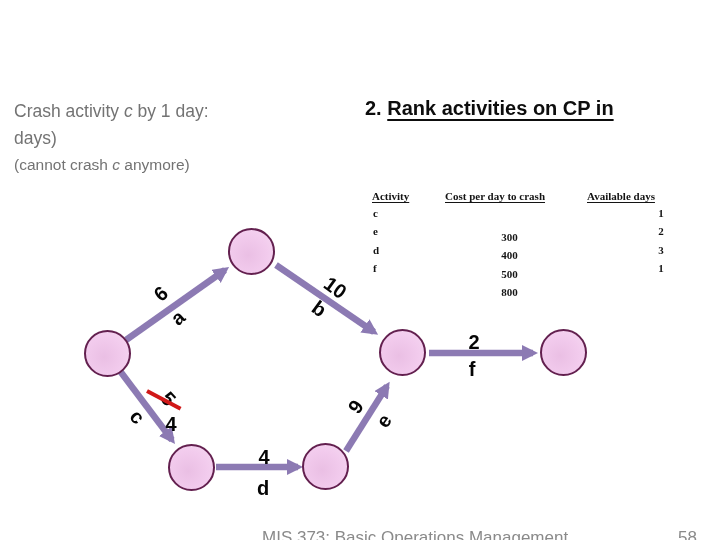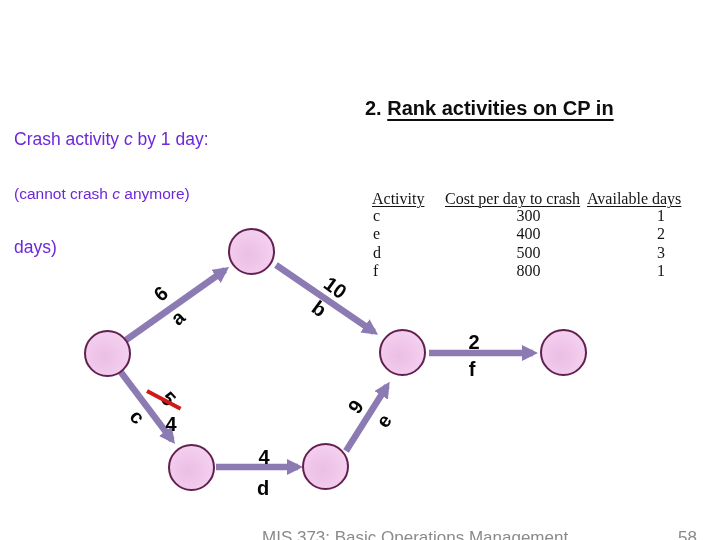--- a/index.html
+++ b/index.html
@@ -3,38 +3,38 @@
 <meta charset="utf-8">
 <style>
   html,body{margin:0;padding:0;background:#fff;}
   .slide{
     position:relative;width:720px;height:540px;background:#ffffff;overflow:hidden;
     font-family:"Liberation Sans",sans-serif;color:#1a1a1a;
     --arrow:#8c7ab3;--node-fill:#f2cbed;--node-border:#63204f;--strike:#d01818;
   }
   
   .notes{position:absolute;left:14px;top:98px;}
-  .notes .ln{font-size:17.5px;line-height:27px;white-space:nowrap;color:#6d28d9;margin-top:28px;}
+  .notes .ln{font-size:17.5px;line-height:27px;white-space:nowrap;color:#737373;}
   .notes .ln-small{font-size:15.5px;line-height:25px;}
   .it{font-style:italic;}
   
   .heading{position:absolute;left:365px;top:94px;font-size:20px;line-height:29px;font-weight:bold;color:#0d0d0d;}
   .heading div{white-space:nowrap;}
   .u{text-decoration:underline;text-decoration-thickness:2px;text-underline-offset:4px;text-align:right;}
   
   .crash-table{position:absolute;left:372px;top:190px;width:330px;height:90px;
-    font-family:"Liberation Serif",serif;font-size:16px;font-weight:normal;color:#141414;}
+    font-family:"Liberation Serif",serif;font-size:11px;font-weight:bold;color:#141414;}
   .thead{position:relative;height:17px;}
   .thead span{position:absolute;top:0;white-space:nowrap;text-decoration:underline;text-decoration-thickness:1px;text-underline-offset:2px;}
   .th1{left:0;} .th2{left:73px;} .th3{left:215px;}
   .tbody{position:relative;}
   .trow{position:relative;height:18.4px;}
   .trow span{position:absolute;top:0;}
   .td1{left:1px;}
-  .td2{left:88px;width:137px;text-align:center;}
+  .td2{left:69px;width:137px;text-align:center;margin-top:24px;}
   .td3{left:259px;width:60px;text-align:center;}
   
   .net-svg{position:absolute;left:0;top:0;}
   .net-svg line{stroke:var(--arrow);stroke-width:6.5;}
   .net-svg .ah{fill:var(--arrow);}
   .node{position:absolute;width:47px;height:47px;border-radius:50%;box-sizing:border-box;
     border:2.5px solid var(--node-border);
     background:radial-gradient(circle at 42% 58%, #eabfe4 0%, var(--node-fill) 55%, #f6d9f2 100%);}
   .elab{position:absolute;font-weight:bold;font-size:20px;color:#050505;white-space:nowrap;
     transform:translate(-50%,-50%) rotate(var(--r,0deg));}
@@ -45,22 +45,22 @@
   .footer-course{left:262px;}
   .footer-page{left:678px;}
 </style>
 </head>
 <body>
 
 <div class="slide" style="--arrow: #8c7ab3; --node-fill: #f2cbed; --node-border: #63204f; --strike: #d01818;">
 
   <div class="notes">
     <div class="ln"><span>Crash activity </span><span class="it">c</span><span> by 1 day:</span></div>
+    <div class="ln">days)</div>
     <div class="ln ln-small"><span>(cannot crash </span><span class="it">c</span><span> anymore)</span></div>
-    <div class="ln">days)</div>
   </div>
 
   <div class="heading">
     <div><span>2. </span><span class="u">Rank activities on CP in</span></div>
   </div>
 
   <div class="crash-table">
     <div class="thead">
       <span class="th1">Activity</span>
       <span class="th2">Cost per day to crash</span>

